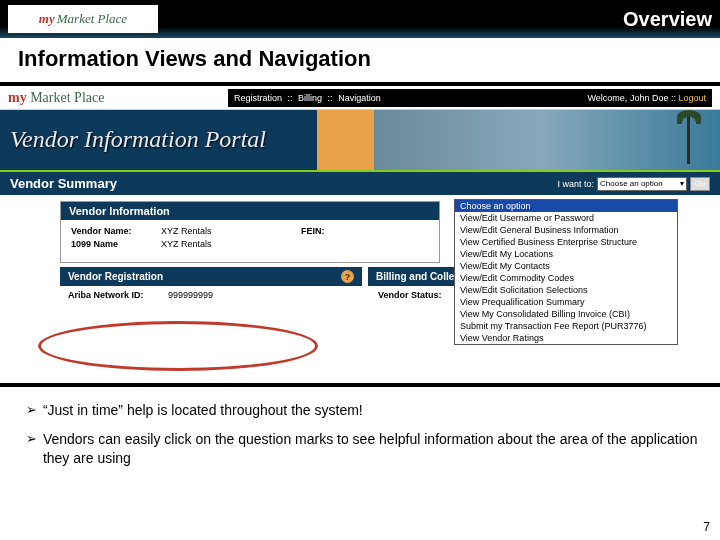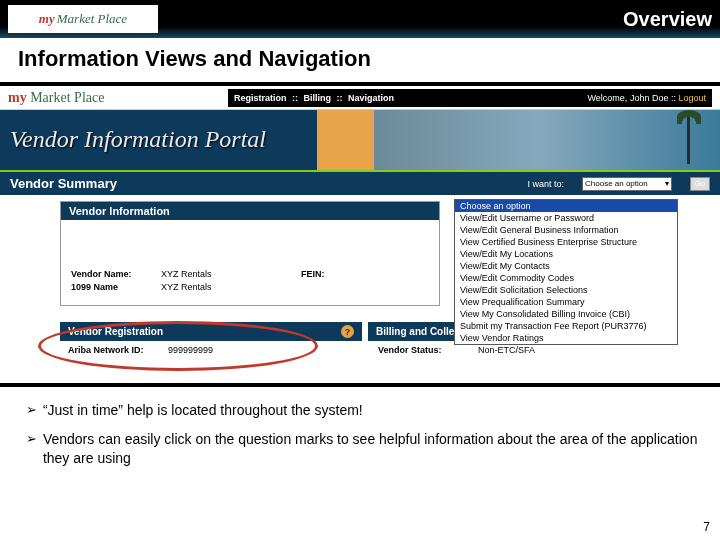--- a/index.html
+++ b/index.html
@@ -14,44 +14,44 @@
   .section-title { font-size: 22px; font-weight: bold; color: #000; padding: 8px 18px 10px; }
 
   
   .shot-wrap { position: relative; height: 305px; background: #000; padding: 4px 0; }
   .shot { position: relative; width: 100%; height: 100%; background: #fff; }
 
   .app-top { height: 24px; background: #fff; display: flex; align-items: center; padding: 0 8px; border-bottom: 1px solid #ccc; }
   .app-logo { font-family: cursive; font-size: 14px; color: #3a6a4a; width: 220px; }
   .app-logo .my { color: #c0392b; font-weight: bold; }
   .app-nav { flex: 1; background: #000; color: #fff; height: 18px; font-size: 9px; display: flex; align-items: center; padding: 0 6px; justify-content: space-between; }
-  .nav-links span { margin-right: 3px; font-weight: bold; }
+  .nav-links span { margin-right: 3px; }
   .welcome span.logout { color: #f5c04a; }
 
   .banner { height: 62px; position: relative; overflow: hidden; border-bottom: 2px solid #84cc16; }
   .banner-bg { position: absolute; inset: 0; background: linear-gradient(90deg, #0d3a5a 0%, #0d3a5a 44%, #e8a24a 44%, #e8a24a 52%, #6b8a9a 52%, #87a8bc 75%, #3a7a9a 100%); }
   .palm { position: absolute; right: 30px; top: 4px; width: 3px; height: 50px; background: #2a2a2a; }
   .palm::before { content: ""; position: absolute; top: -4px; left: -10px; width: 24px; height: 14px; background: radial-gradient(circle at 50% 100%, transparent 40%, #2a4a2a 40%); border-radius: 50% 50% 0 0; }
   .banner-title { position: absolute; left: 10px; top: 16px; color: #e8edf2; font-size: 24px; font-family: Georgia, serif; font-style: italic; text-shadow: 1px 1px 2px #000; }
 
   .summary-bar { background: #0d3a5a; color: #fff; font-weight: bold; font-size: 13px; padding: 4px 10px; display: flex; align-items: center; justify-content: space-between; }
-  .iwant { font-size: 9px; font-weight: normal; display: flex; align-items: center; gap: 18px; text-align: center; }
+  .iwant { font-size: 9px; font-weight: normal; display: flex; align-items: center; gap: 3px; text-align: center; }
   .iwant-select { width: 90px; height: 14px; background: #fff; color: #000; font-size: 8px; padding: 0 2px; border: 1px solid #666; display: inline-flex; align-items: center; justify-content: space-between; }
   .go-btn { width: 20px; height: 14px; background: #ddd; border: 1px solid #888; font-size: 8px; display: inline-flex; align-items: center; justify-content: center; }
 
   .content-area { position: relative; padding: 6px 40px 0 60px; }
   .info-panel { border: 1px solid #999; width: 380px; }
   .panel-head { background: #0d3a5a; color: #fff; font-size: 11px; font-weight: bold; padding: 3px 8px; }
-  .panel-body { padding: 6px 10px 10px; font-size: 9px; margin-top: 43px; }
+  .panel-body { padding: 6px 10px 10px; font-size: 9px; }
   .info-row { display: flex; margin-bottom: 3px; }
   .info-label { width: 90px; font-weight: bold; }
   .info-val { width: 110px; }
   .fein { font-weight: bold; margin-left: 30px; }
 
-  .reg-row { display: flex; gap: 6px; margin-top: 16px; width: 610px; }
+  .reg-row { display: flex; gap: 6px; margin-top: 4px; width: 610px; }
   .reg-cell { flex: 1; background: #0d3a5a; color: #fff; font-size: 10px; font-weight: bold; padding: 3px 8px; display: flex; align-items: center; justify-content: space-between; }
   .q-icon { width: 13px; height: 13px; border-radius: 50%; background: #e8a24a; color: #4a2a00; font-size: 9px; font-weight: bold; display: inline-flex; align-items: center; justify-content: center; }
   .reg-body { display: flex; gap: 10px; width: 610px; font-size: 9px; padding: 4px 0 0; }
   .reg-col { flex: 1; display: flex; padding: 0 8px; }
   .reg-col .lbl { font-weight: bold; width: 100px; }
 
   
   .dropdown { position: absolute; right: 42px; top: 113px; width: 224px; background: #fff; border: 1px solid #555; font-size: 9px; z-index: 5; }
   .dd-item { padding: 1px 5px; white-space: nowrap; overflow: hidden; }
   .dd-item.sel { background: #1a4aa8; color: #fff; }

